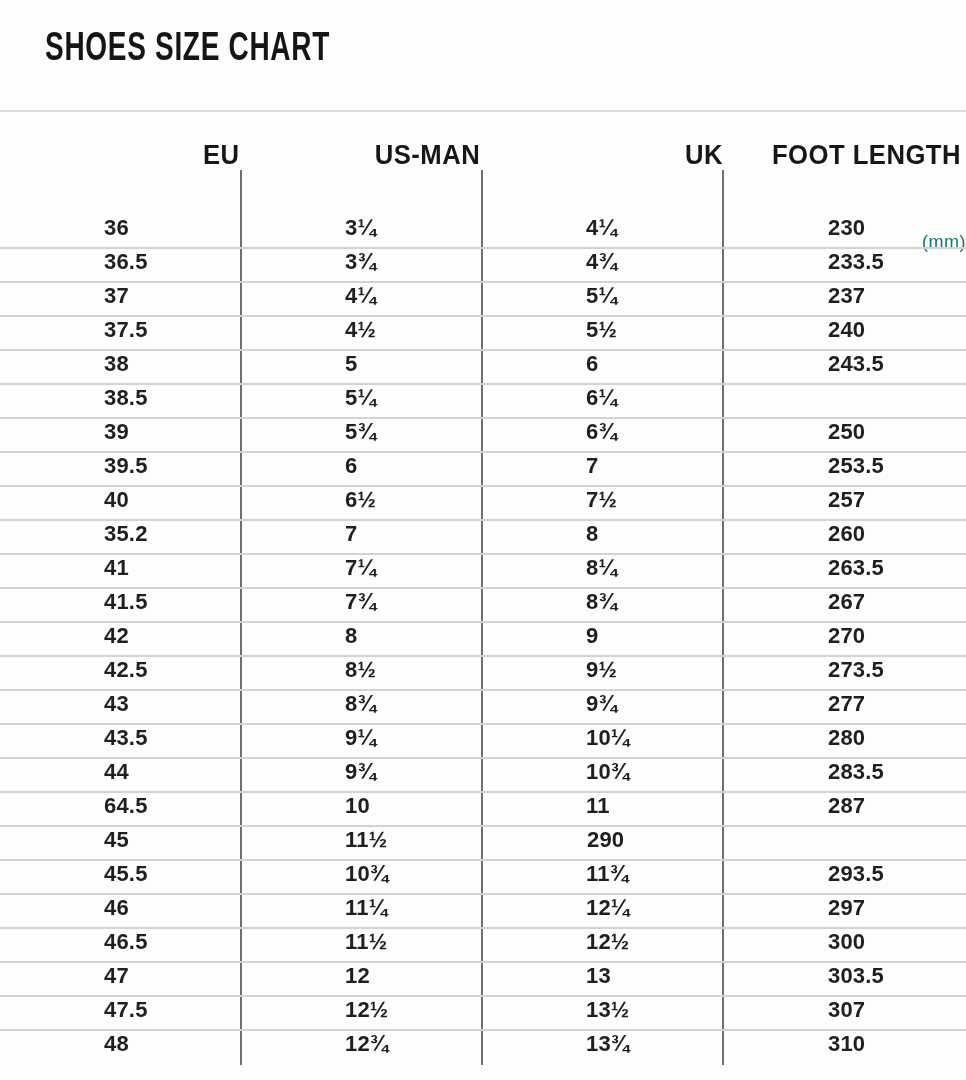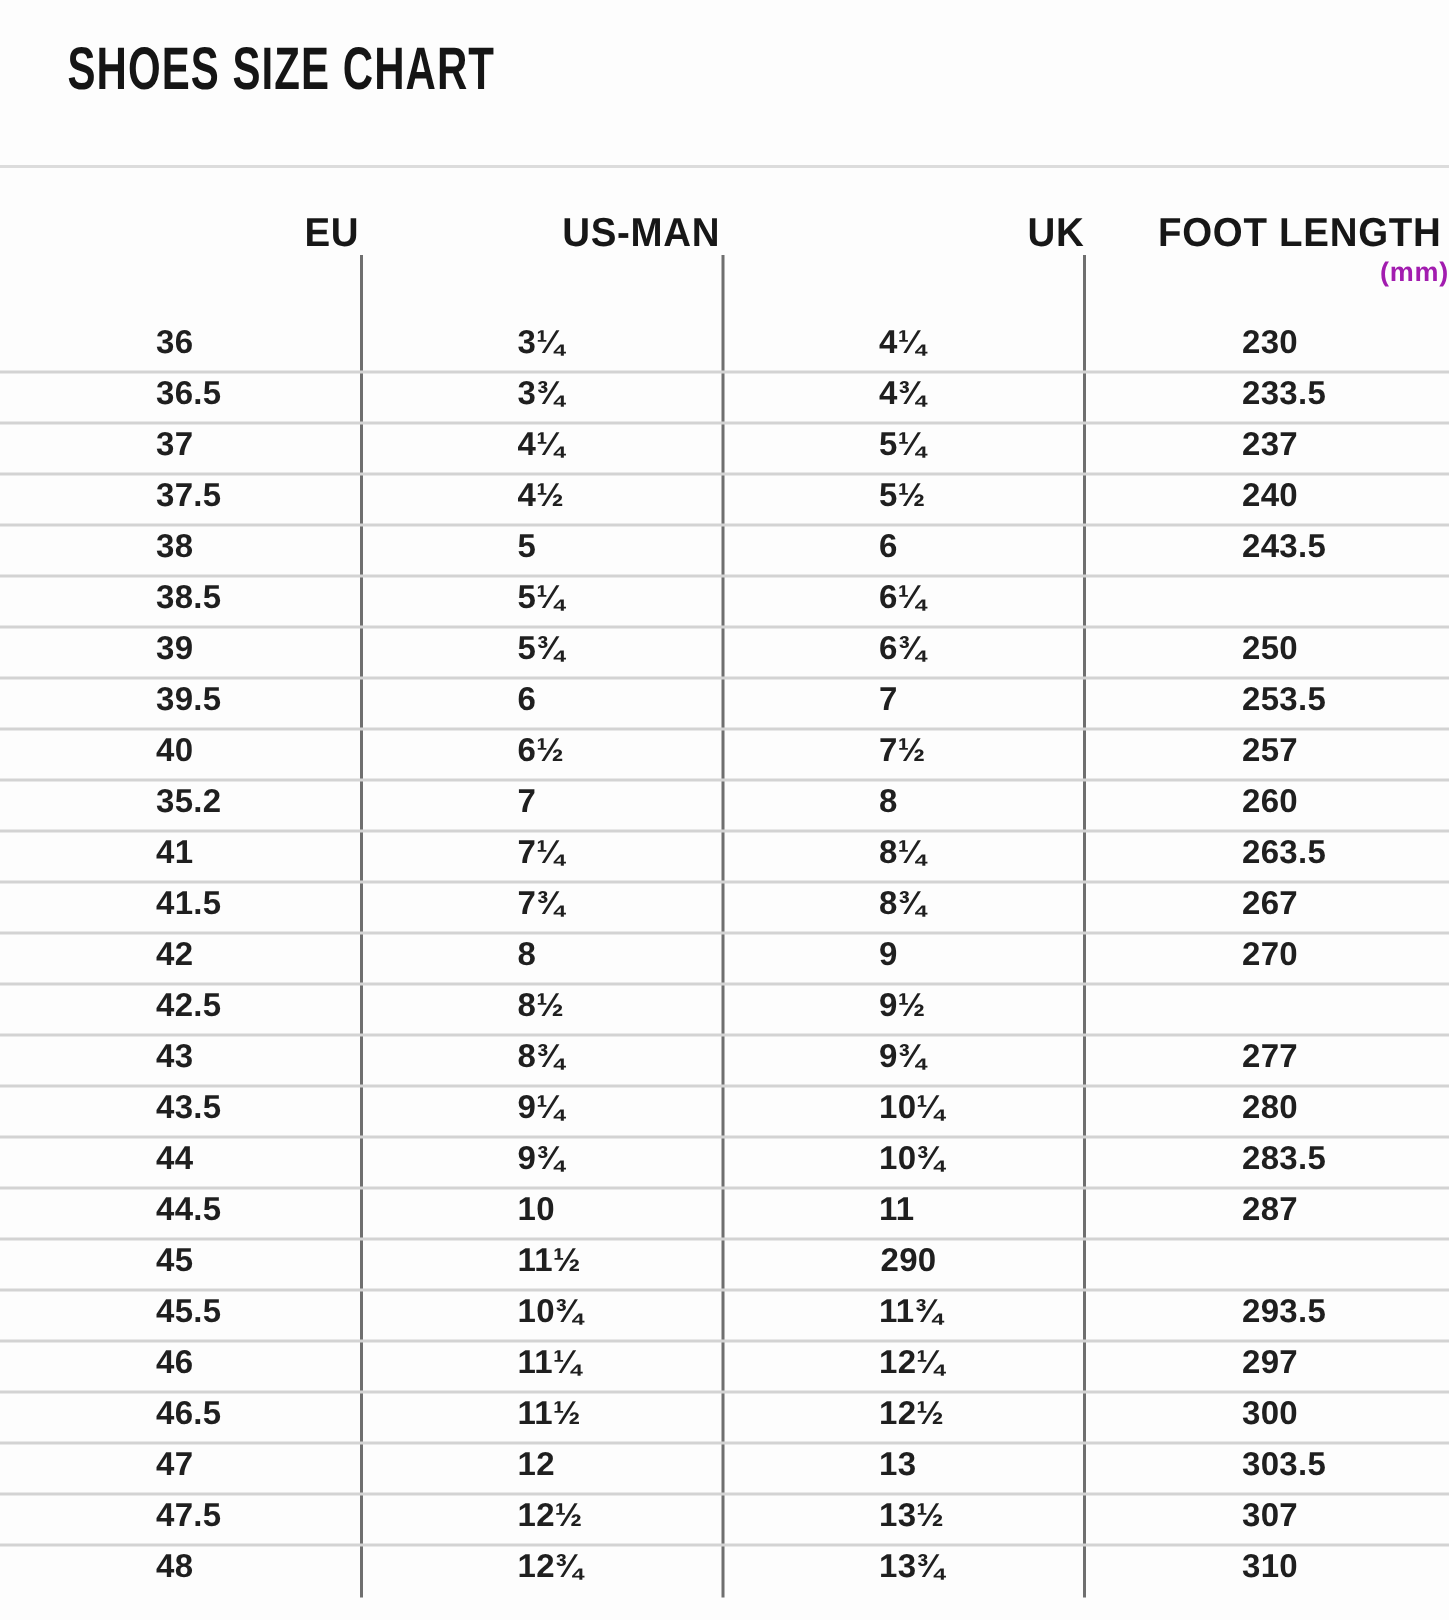--- a/index.html
+++ b/index.html
@@ -52,35 +52,35 @@
     display: flex;
   }
   .hcell {
     display: flex;
     flex-direction: column;
     align-items: flex-end;
   }
   .col-1 { width: 241px; }
   .col-2 { width: 241px; }
   .col-3 { width: 242px; }
-  .col-4 { width: 242px; }
+  .col-4 { width: 242px; gap: 44px; }
   .hlabel {
     font-size: 27px;
     font-weight: bold;
     letter-spacing: 0.5px;
     white-space: nowrap;
     transform: scaleX(0.95);
     transform-origin: center top;
     color: #171717;
   }
   .hsub {
-    margin-top: 0;
+    margin-top: 17px;
     font-size: 18px;
-    font-weight: bold;
-    color: #a21caf;
+    font-weight: normal;
+    color: #0f766e;
     letter-spacing: 0.5px;
   }
   .vline {
     position: absolute;
     top: 170px;
     width: 2px;
     height: 895px;
     background: var(--divider);
   }
   .vline-1 { left: 240px; }
@@ -212,41 +212,42 @@
       <div class="trow">
       <div class="cell col-1">42</div>
       <div class="cell col-2">8</div>
       <div class="cell col-3">9</div>
       <div class="cell col-4">270</div>
     </div>
       <div class="trow">
       <div class="cell col-1">42.5</div>
       <div class="cell col-2">8½</div>
       <div class="cell col-3">9½</div>
+      <div class="cell col-4">273.5</div>
     </div>
       <div class="trow">
       <div class="cell col-1">43</div>
       <div class="cell col-2">8¾</div>
       <div class="cell col-3">9¾</div>
       <div class="cell col-4">277</div>
     </div>
       <div class="trow">
       <div class="cell col-1">43.5</div>
       <div class="cell col-2">9¼</div>
       <div class="cell col-3">10¼</div>
       <div class="cell col-4">280</div>
     </div>
       <div class="trow">
       <div class="cell col-1">44</div>
       <div class="cell col-2">9¾</div>
       <div class="cell col-3">10¾</div>
       <div class="cell col-4">283.5</div>
     </div>
       <div class="trow">
-      <div class="cell col-1">44.5</div>
+      <div class="cell col-1">64.5</div>
       <div class="cell col-2">10</div>
       <div class="cell col-3">11</div>
       <div class="cell col-4">287</div>
     </div>
       <div class="trow">
       <div class="cell col-1">45</div>
       <div class="cell col-3">11½</div>
       <div class="cell col-4">290</div>
     </div>
       <div class="trow">

